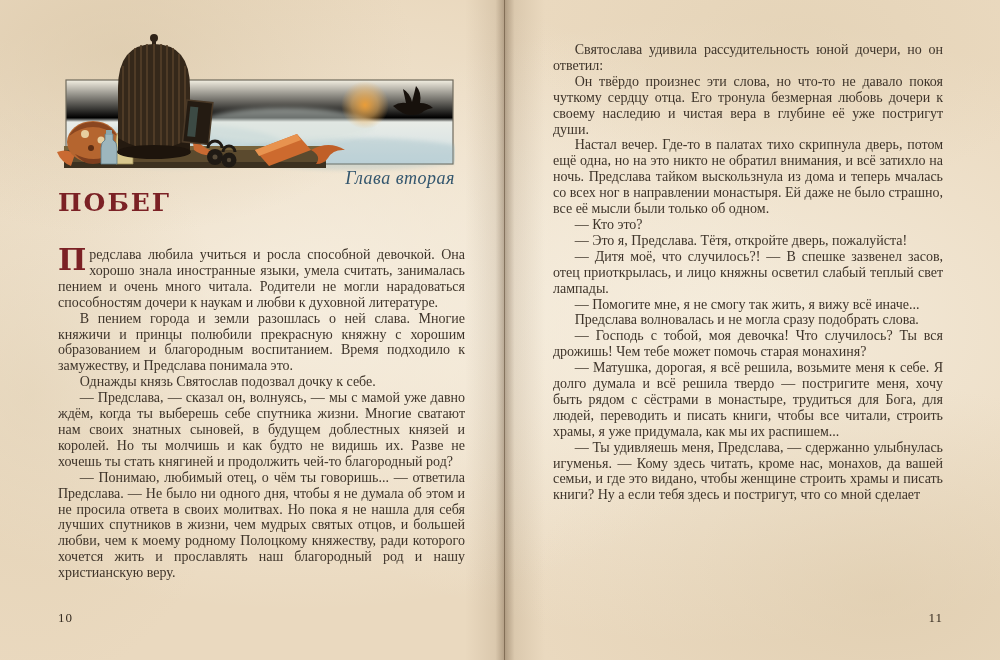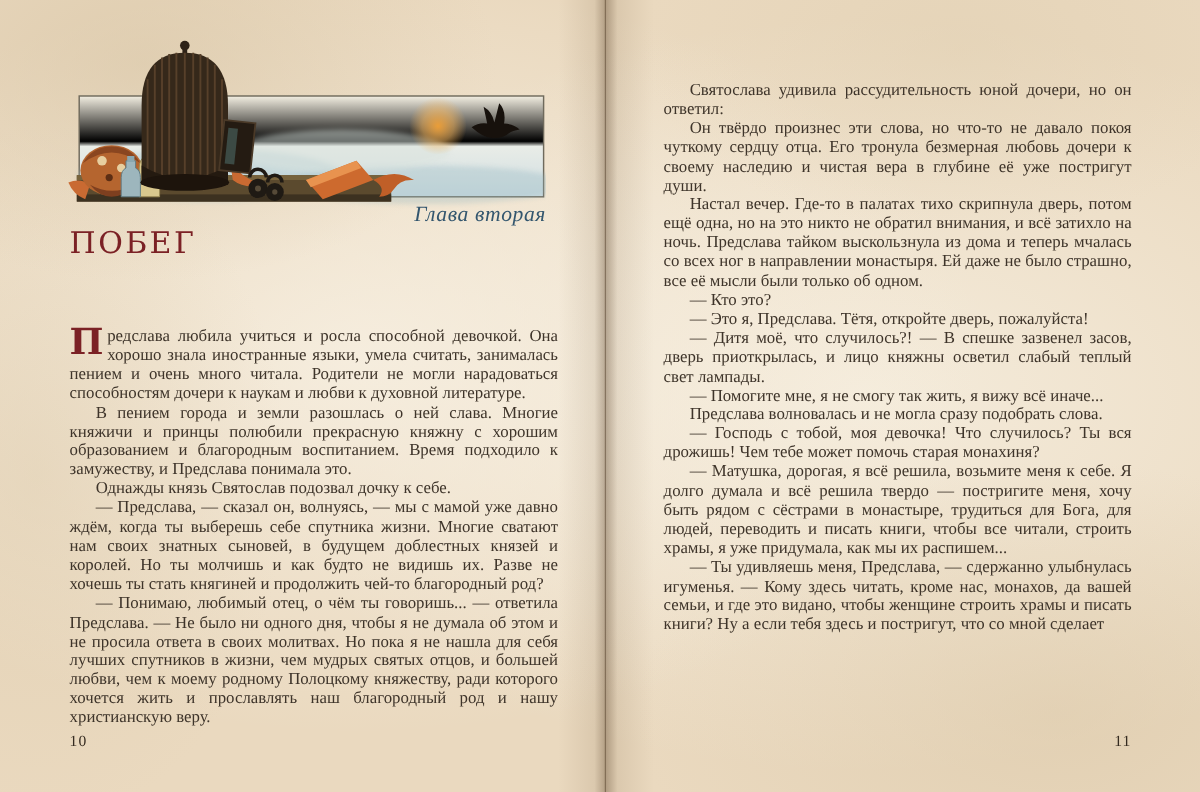--- a/index.html
+++ b/index.html
@@ -33,24 +33,24 @@
 
   
   .illustration { position: absolute; left: 55px; top: 26px; }
   .chapter-label {
     position: absolute; left: 255px; top: 168px; width: 200px;
     text-align: right; font-style: italic; font-size: 18px;
     color: #33566e; letter-spacing: .5px;
   }
   .chapter-title {
     position: absolute; left: 58px; top: 188px;
-    font-family: "DejaVu Serif", serif; font-weight: normal;
+    font-family: "DejaVu Serif", serif; font-weight: bold;
     font-size: 25px; letter-spacing: 2px; color: #7b2125;
   }
-  .text-block { position: absolute; color: #3e342a; font-size: 14px; line-height: 15.9px; margin-top: 26px; }
+  .text-block { position: absolute; color: #3e342a; font-size: 14px; line-height: 15.9px; }
   .text-left  { left: 58px;  top: 247px; width: 407px; }
   .text-right { left: 553px; top: 42px;  width: 390px; }
   .para { margin: 0; text-align: justify; text-indent: 1.55em; hyphens: auto; }
   .para-first { text-indent: 0; }
   .dropcap {
     float: left; color: #7b2125; font-weight: bold;
     font-size: 30px; line-height: 25px; padding-right: 3px;
     font-family: "DejaVu Serif", serif;
   }
   .page-number { position: absolute; top: 610px; font-size: 13px; color: #352b20; letter-spacing: 1px; }
@@ -180,21 +180,21 @@
   <div class="gutter"></div>
   <div class="gutter-line"></div>
 
   <div>
     <div class="text-block text-right">
         <p class="para">Святослава удивила рассудительность юной дочери, но он ответил:</p>
         <p class="para">Он твёрдо произнес эти слова, но что-то не давало покоя чуткому сердцу отца. Его тронула безмерная любовь дочери к своему наследию и чистая вера в глубине её уже постригут души.</p>
         <p class="para">Настал вечер. Где-то в палатах тихо скрипнула дверь, потом ещё одна, но на это никто не обратил внимания, и всё затихло на ночь. Предслава тайком выскользнула из дома и теперь мчалась со всех ног в направлении монастыря. Ей даже не было страшно, все её мысли были только об одном.</p>
         <p class="para">— Кто это?</p>
         <p class="para">— Это я, Предслава. Тётя, откройте дверь, пожалуйста!</p>
-        <p class="para">— Дитя моё, что случилось?! — В спешке зазвенел засов, дверь приоткрылась, и лицо княжны осветил слабый теплый свет лампады.</p>
+        <p class="para">— Дитя моё, что случилось?! — В спешке зазвенел засов, отец приоткрылась, и лицо княжны осветил слабый теплый свет лампады.</p>
         <p class="para">— Помогите мне, я не смогу так жить, я вижу всё иначе...</p>
         <p class="para">Предслава волновалась и не могла сразу подобрать слова.</p>
         <p class="para">— Господь с тобой, моя девочка! Что случилось? Ты вся дрожишь! Чем тебе может помочь старая монахиня?</p>
         <p class="para">— Матушка, дорогая, я всё решила, возьмите меня к себе. Я долго думала и всё решила твердо — постригите меня, хочу быть рядом с сёстрами в монастыре, трудиться для Бога, для людей, переводить и писать книги, чтобы все читали, строить храмы, я уже придумала, как мы их распишем...</p>
         <p class="para">— Ты удивляешь меня, Предслава, — сдержанно улыбнулась игуменья. — Кому здесь читать, кроме нас, монахов, да вашей семьи, и где это видано, чтобы женщине строить храмы и писать книги? Ну а если тебя здесь и постригут, что со мной сделает</p>
       </div>
 
     <div class="page-number right">11</div>
   </div>
 

